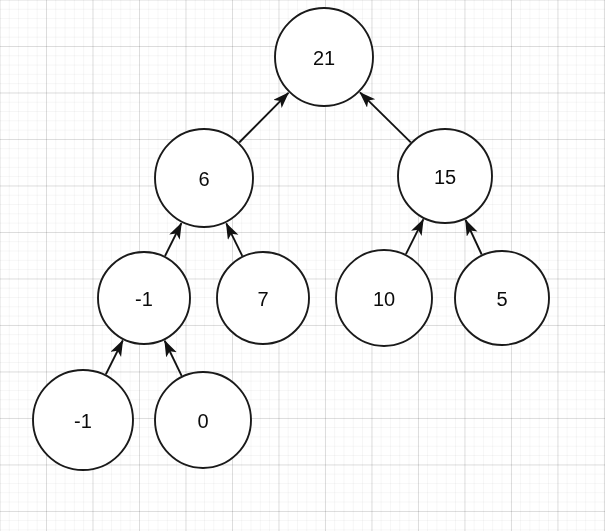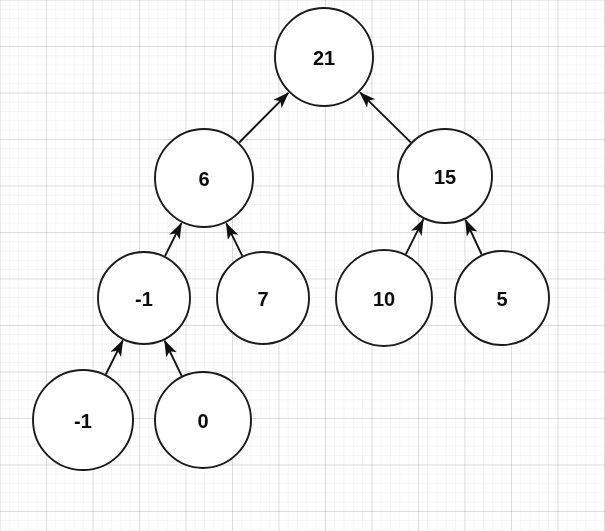--- a/index.html
+++ b/index.html
@@ -20,21 +20,20 @@
       linear-gradient(to right, rgba(0,0,0,0.105) 1px, transparent 1px),
       linear-gradient(to bottom, rgba(0,0,0,0.105) 1px, transparent 1px),
       linear-gradient(to right, rgba(0,0,0,0.035) 1px, transparent 1px),
       linear-gradient(to bottom, rgba(0,0,0,0.035) 1px, transparent 1px);
     background-size:
       46.5px 46.5px,
       46.5px 46.5px,
       9.3px 9.3px,
       9.3px 9.3px;
     background-position: -0.5px -0.5px, -0.5px -0.5px, -0.5px -0.5px, -0.5px -0.5px;
-    font-weight: bold;
   }
   #tree-svg {
     position: absolute;
     inset: 0;
     width: 605px;
     height: 531px;
     display: block;
   }
   .node-circle {
     fill: #ffffff;

